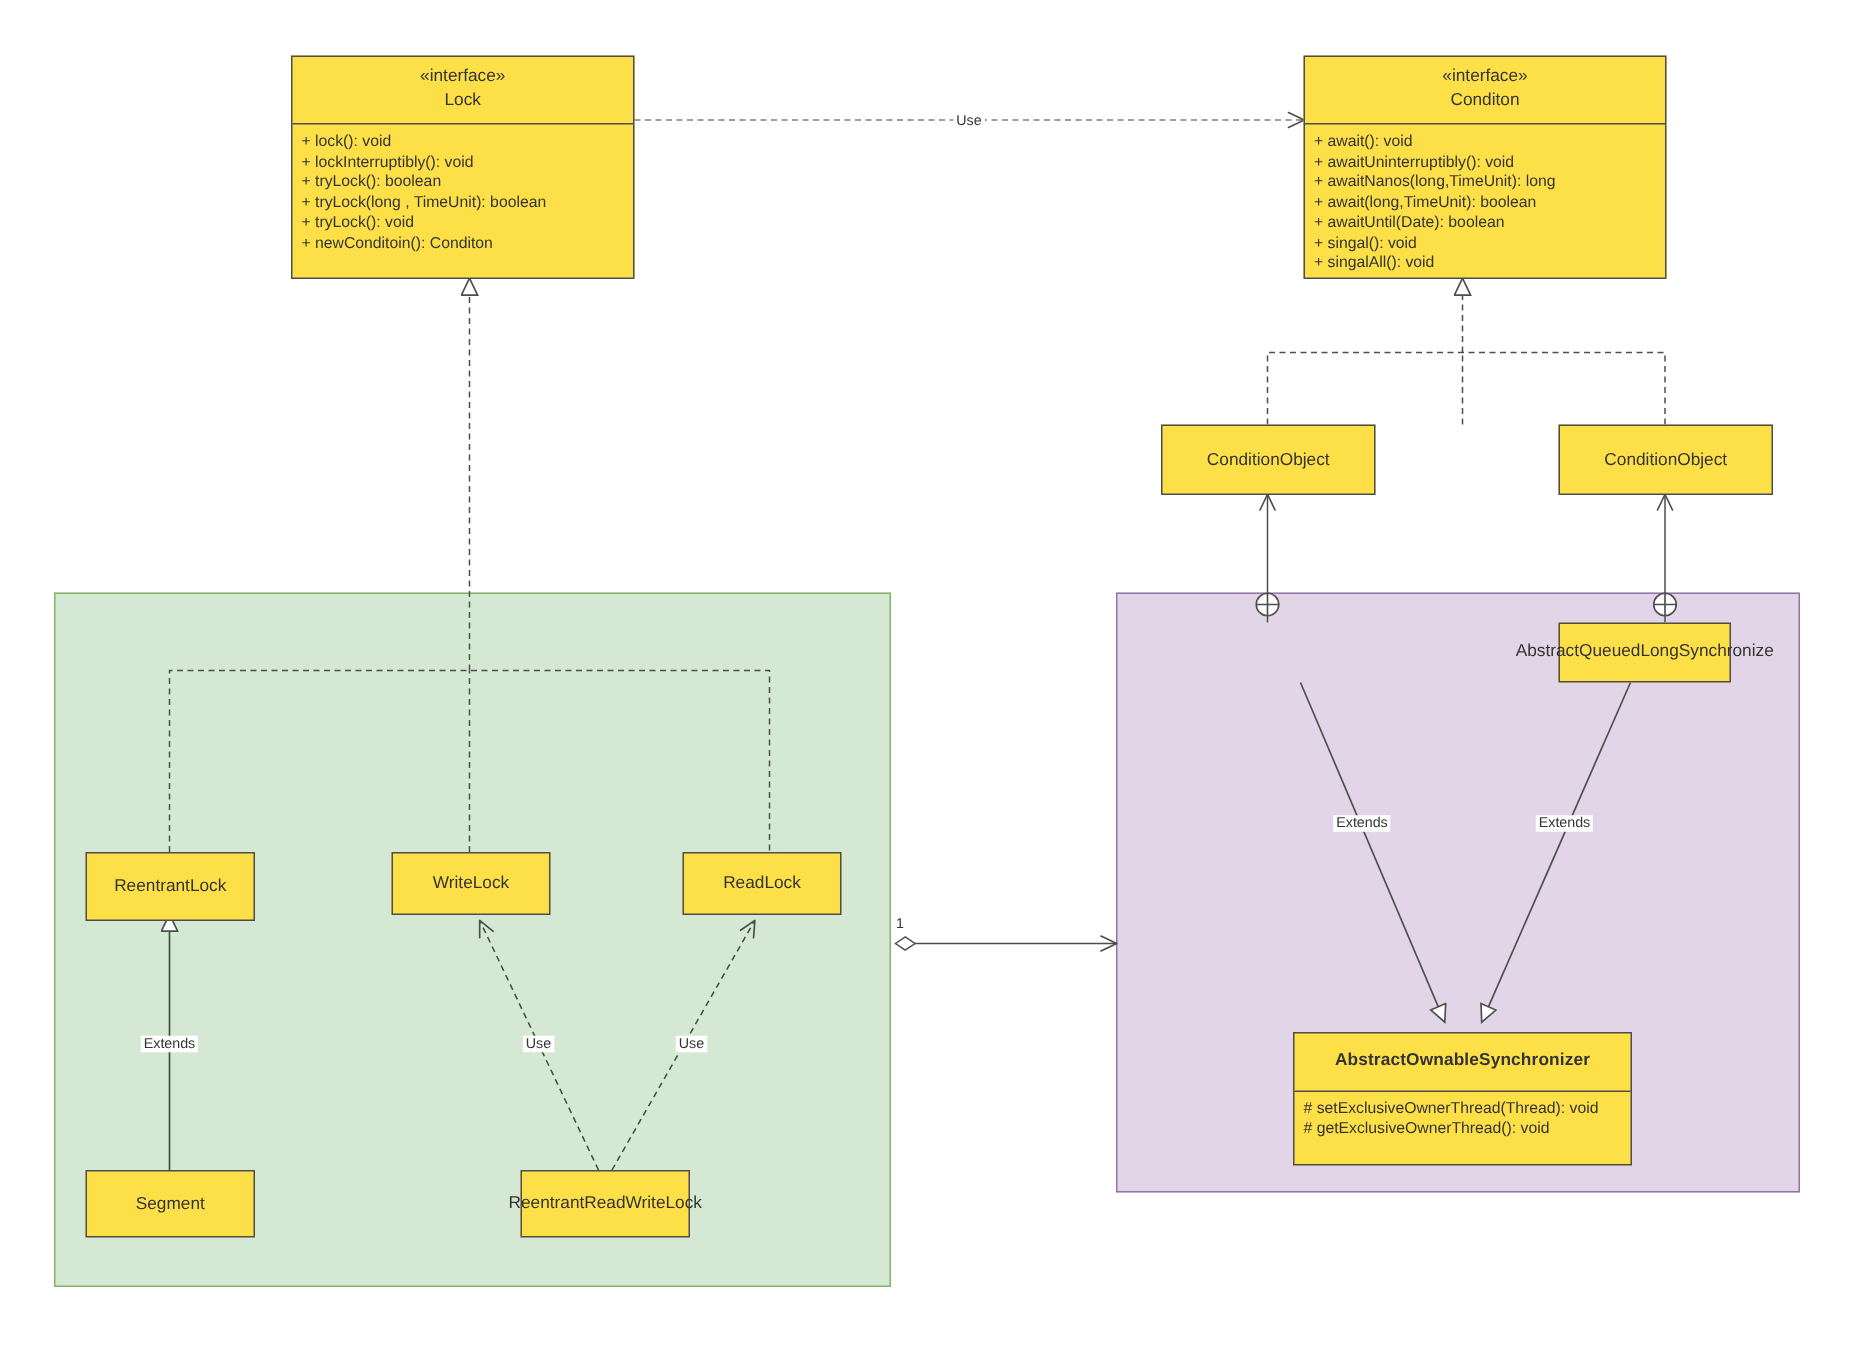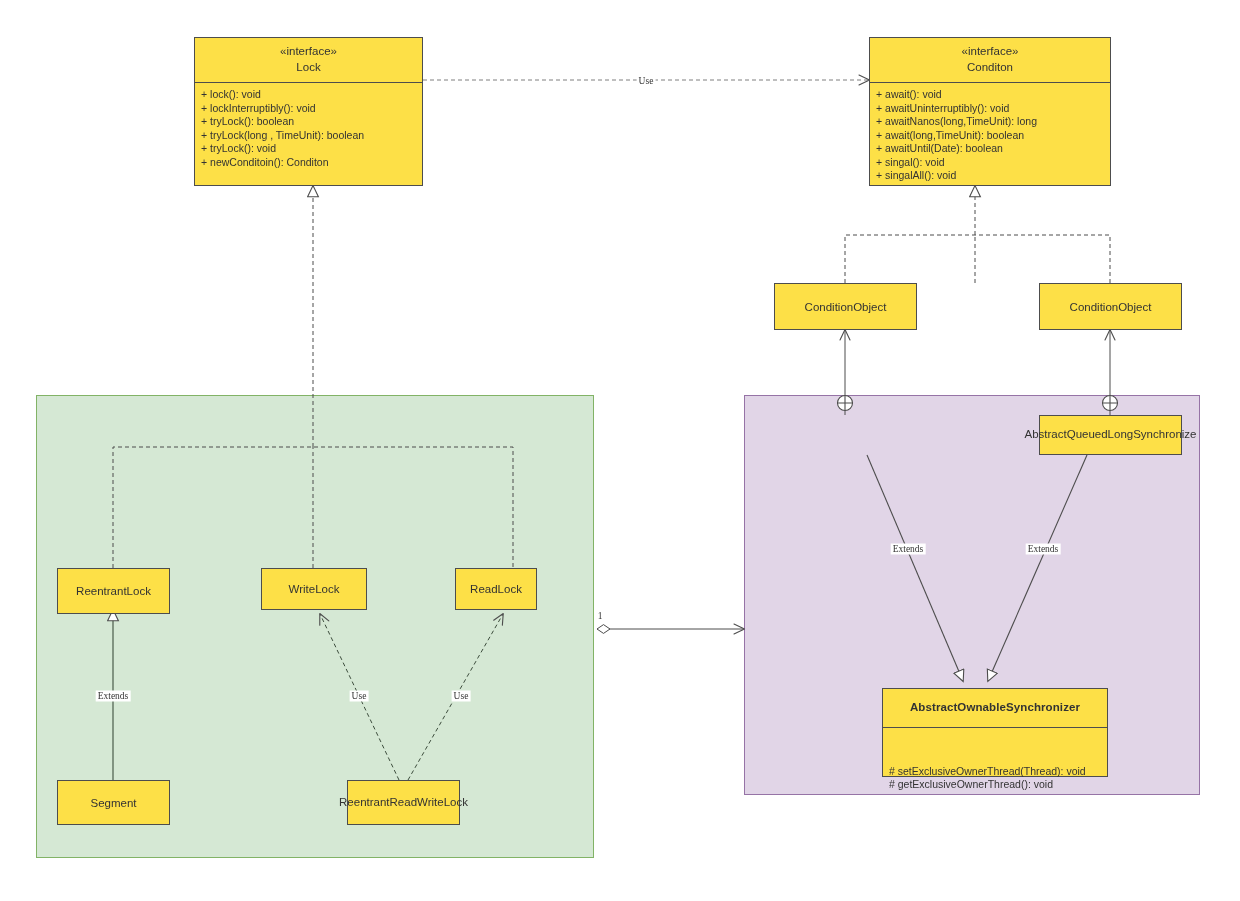--- a/index.html
+++ b/index.html
@@ -109,21 +109,20 @@
   
   .edge-label {
     position: absolute;
     background: #ffffff;
     color: #333333;
     font-size: 9.5px;
     line-height: 11px;
     padding: 0 2px;
     white-space: nowrap;
     transform: translate(-50%, -50%);
-    font-family: Liberation Serif, serif;
   }
   .edge-label.plain {
     background: transparent;
     padding: 0;
   }
 </style>
 </head>
 <body>
 
 <div id="canvas">
@@ -257,43 +256,43 @@
 
   <div class="uml uml-simple" style="left:774px; top:283px; width:143px; height:47px;">
     <div class="uml-label">ConditionObject</div>
   </div>
 
   <div class="uml uml-simple" style="left:1039px; top:283px; width:143px; height:47px;">
     <div class="uml-label">ConditionObject</div>
   </div>
 
 
-  <div class="uml uml-simple" style="left:1039px; top:415px; width:143px; height:40px;">
+  <div class="uml uml-simple" style="left:1039px; top:415px; width:115px; height:40px;">
     <div class="uml-label overflow-label" style="top:12px;">AbstractQueuedLongSynchronize</div>
   </div>
 
-  <div class="uml" style="left:882px; top:688px; width:226px; height:89px;gap:32px;">
+  <div class="uml" style="left:862px; top:688px; width:226px; height:89px;">
     <div class="uml-head with-divider" style="padding:11px 4px 11px 4px;">
       <span class="uml-name bold">AbstractOwnableSynchronizer</span>
     </div>
     <div class="uml-members">
       <div># setExclusiveOwnerThread(Thread): void</div>
       <div># getExclusiveOwnerThread(): void</div>
     </div>
   </div>
 
   <div class="uml uml-simple" style="left:57px; top:568px; width:113px; height:46px;">
     <div class="uml-label">ReentrantLock</div>
   </div>
 
   <div class="uml uml-simple" style="left:261px; top:568px; width:106px; height:42px;">
     <div class="uml-label">WriteLock</div>
   </div>
 
-  <div class="uml uml-simple" style="left:455px; top:568px; width:82px; height:42px;">
+  <div class="uml uml-simple" style="left:455px; top:568px; width:106px; height:42px;">
     <div class="uml-label">ReadLock</div>
   </div>
 
   <div class="uml uml-simple" style="left:57px; top:780px; width:113px; height:45px;">
     <div class="uml-label">Segment</div>
   </div>
 
   <div class="uml uml-simple" style="left:347px; top:780px; width:113px; height:45px;">
     <div class="uml-label overflow-label" style="top:15px;">ReentrantReadWriteLock</div>
   </div>

